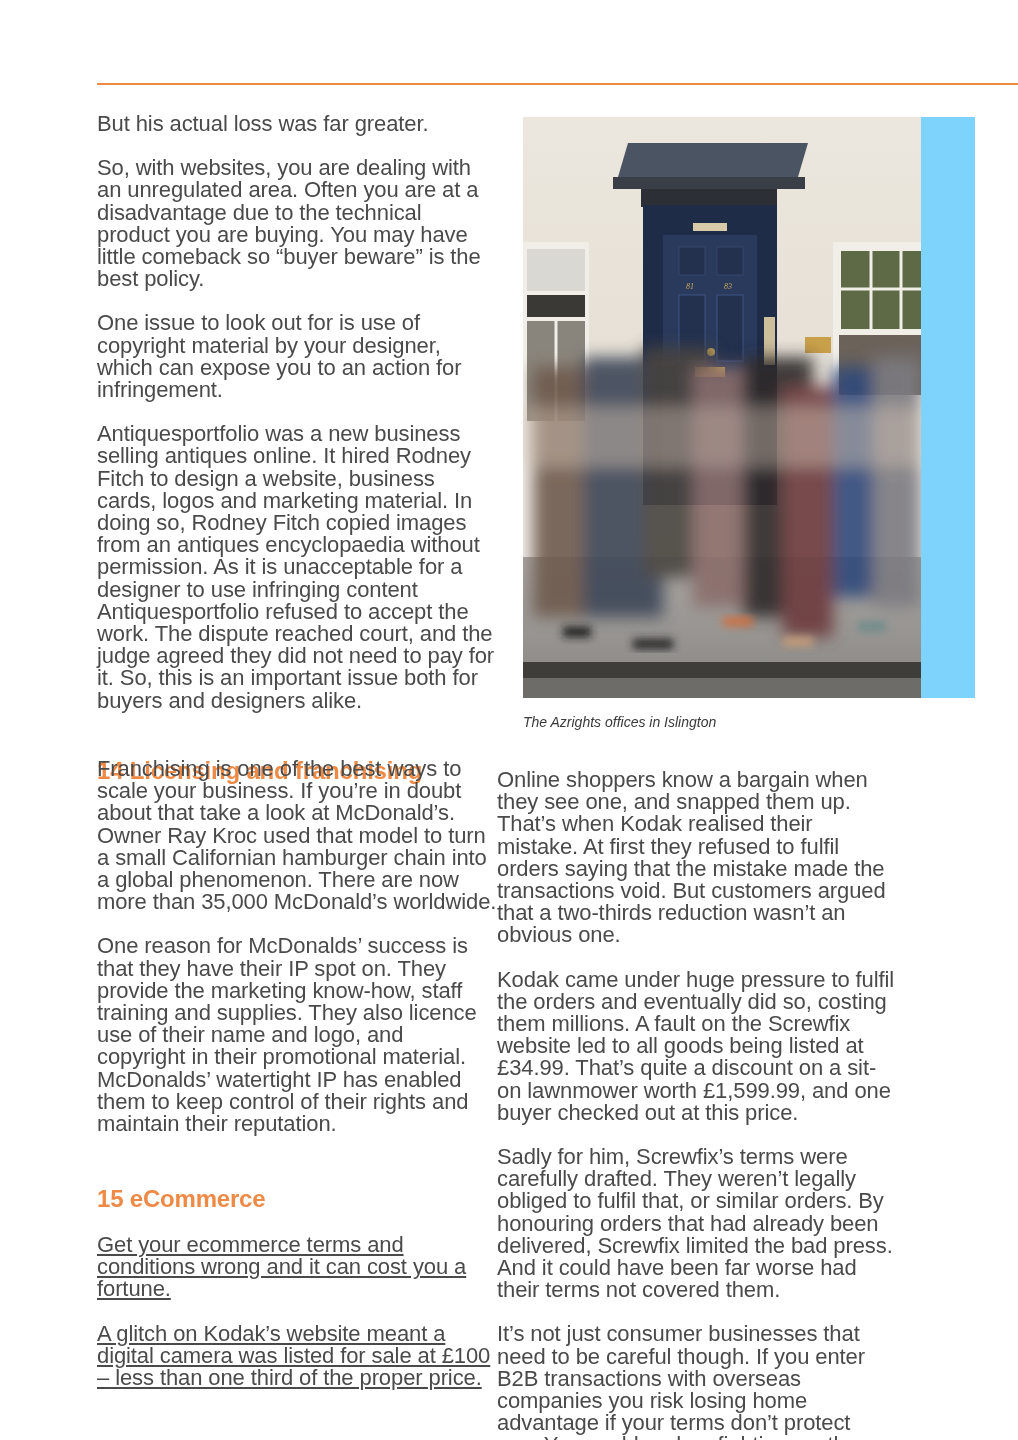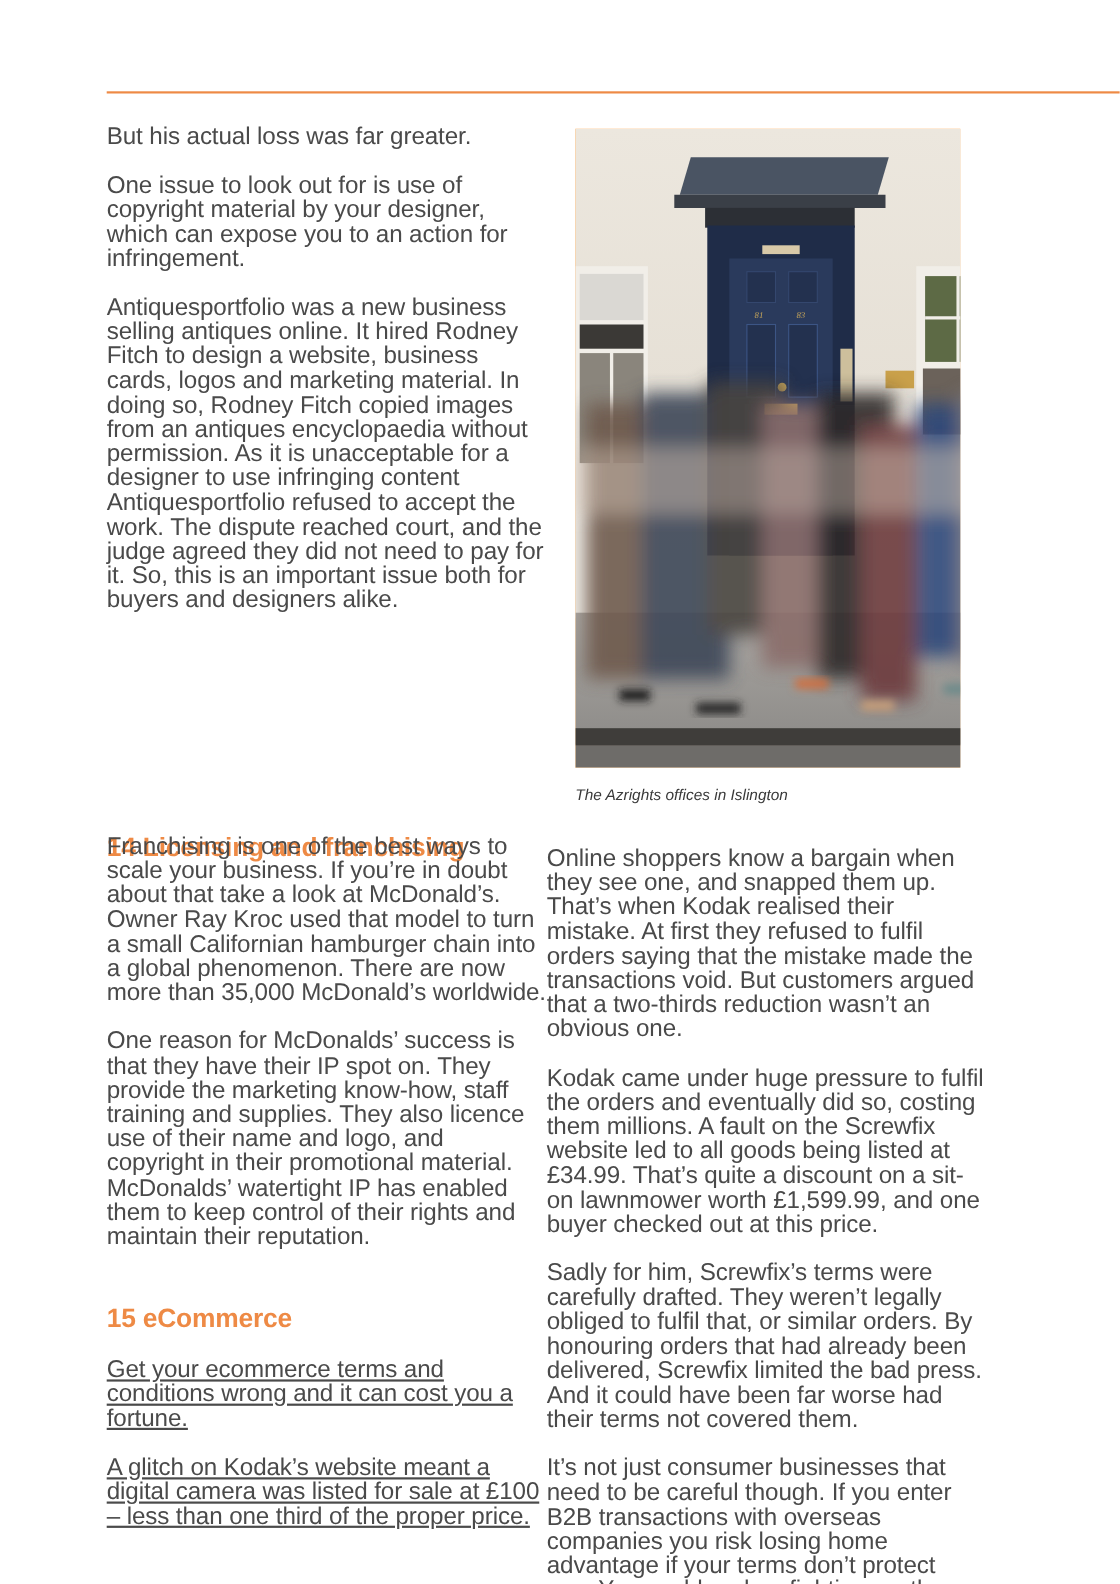--- a/index.html
+++ b/index.html
@@ -8,30 +8,31 @@
     .rule { position: absolute; left: 97px; right: 0; top: 83px; height: 2px; background: #ee8a45; }
     .col { position: absolute; width: 400px; font-size: 22px; line-height: 22.2px; letter-spacing: -0.1px; }
     .col p { margin: 0 0 22px 0; }
     .left-top { left: 97px; top: 113px; }
     .h2 { position: absolute; left: 97px; font-size: 24px; color: #ee8a45; font-weight: bold; margin: 0; letter-spacing: -0.2px; text-align: right; }
     .h14 { top: 757px; }
     .h15 { top: 1185px; }
     .left-mid { left: 97px; top: 758px; }
     .left-bot { left: 97px; top: 1234px; text-decoration: underline; }
     .right-bot { left: 497px; top: 769px; }
-    .photo { position: absolute; left: 523px; top: 117px; width: 350px; height: 581px; overflow: hidden; background: #fdba74; }
+    .photo { position: absolute; left: 523px; top: 117px; width: 452px; height: 581px; overflow: hidden; background: #7dd3fc; }
     .caption { position: absolute; left: 523px; width: 396px; top: 714px; font-size: 14px; font-style: italic; text-align: left; color: #3a3a3a; }
   </style>
 </head>
 <body>
 
 <div class="rule"></div>
 
 <div class="col left-top">
   <p>But his actual loss was far greater.</p>
+  <p>So, with websites, you are dealing with an unregulated area. Often you are at a disadvantage due to the technical product you are buying. You may have little comeback so “buyer beware” is the best policy.</p>
   <p>One issue to look out for is use of copyright material by your designer, which can expose you to an action for infringement.</p>
   <p>Antiquesportfolio was a new business selling antiques online. It hired Rodney Fitch to design a website, business cards, logos and marketing material. In doing so, Rodney Fitch copied images from an antiques encyclopaedia without permission. As it is unacceptable for a designer to use infringing content Antiquesportfolio refused to accept the work. The dispute reached court, and the judge agreed they did not need to pay for it. So, this is an important issue both for buyers and designers alike.</p>
 </div>
 
 <h2 class="h2 h14">14 Licensing and franchising</h2>
 <div class="col left-mid">
   <p>Franchising is one of the best ways to scale your business. If you’re in doubt about that take a look at McDonald’s. Owner Ray Kroc used that model to turn a small Californian hamburger chain into a global phenomenon. There are now more than 35,000 McDonald’s worldwide.</p>
   <p>One reason for McDonalds’ success is that they have their IP spot on. They provide the marketing know-how, staff training and supplies. They also licence use of their name and logo, and copyright in their promotional material. McDonalds’ watertight IP has enabled them to keep control of their rights and maintain their reputation.</p>
 </div>
 

